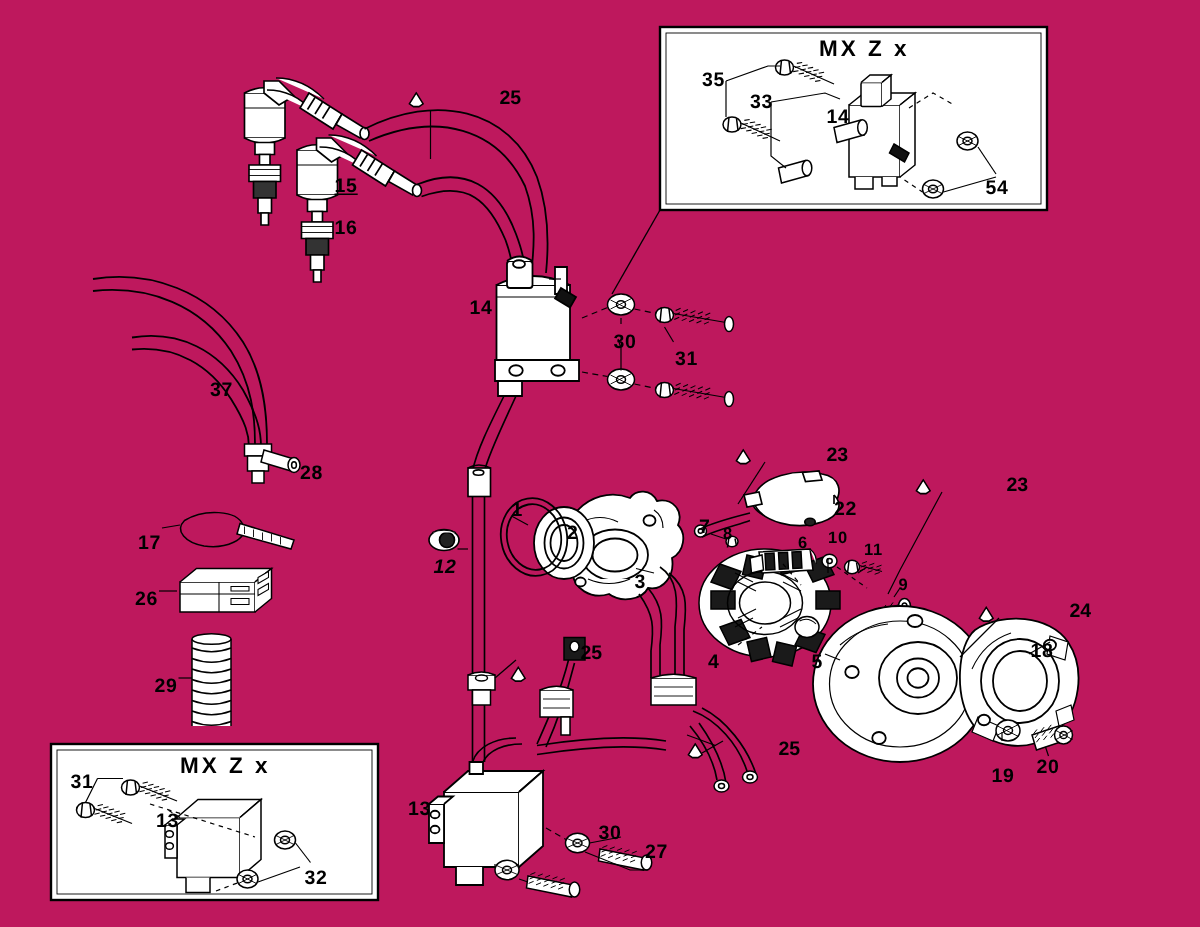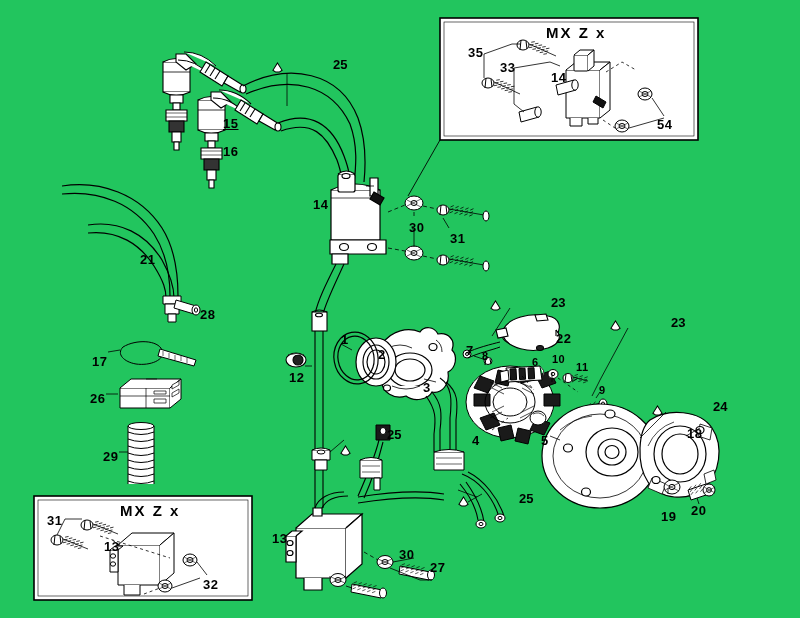--- a/index.html
+++ b/index.html
@@ -4,21 +4,21 @@
 <style>
   html, body {
     margin: 0;
     padding: 0;
     background: #ffffff;
   }
   #page {
     position: relative;
     width: 800px;
     height: 618px;
-    background: #22c55e;
+    background: #be185d;
     font-family: "Liberation Sans", sans-serif;
     overflow: hidden;
   }
   #artboard {
     position: absolute;
     inset: 0;
   }
   svg.layer {
     position: absolute;
     top: 0; left: 0;
@@ -627,29 +627,29 @@
       <g stroke="#000" stroke-width="0.8" fill="none">
         <path d="M477,497 L458,490"></path>
       </g>
     </svg>
 
     <div class="inset-title" style="left:546px; top:24px;">MX Z x</div>
     <div class="inset-title" style="left:120px; top:502px;">MX Z x</div>
 
     <div class="lbl" style="left:223px; top:117px;text-decoration:underline;">15</div>
     <div class="lbl" style="left:223px; top:145px;">16</div>
-    <div class="lbl" style="left:140px; top:253px;">21</div>
+    <div class="lbl" style="left:140px; top:253px;">37</div>
     <div class="lbl" style="left:200px; top:308px;">28</div>
     <div class="lbl" style="left:313px; top:198px;">14</div>
     <div class="lbl" style="left:409px; top:221px;">30</div>
     <div class="lbl" style="left:450px; top:232px;">31</div>
     <div class="lbl" style="left:92px;  top:355px;">17</div>
     <div class="lbl" style="left:90px;  top:392px;">26</div>
     <div class="lbl" style="left:103px; top:450px;">29</div>
-    <div class="lbl" style="left:289px; top:371px;">12</div>
+    <div class="lbl" style="left:289px; top:371px;font-style:italic;">12</div>
     <div class="lbl" style="left:341px; top:333px;">1</div>
     <div class="lbl" style="left:378px; top:348px;">2</div>
     <div class="lbl" style="left:423px; top:381px;">3</div>
     <div class="lbl" style="left:466px; top:344px;">7</div>
     <div class="lbl" style="left:482px; top:351px; font-size:11px;">8</div>
     <div class="lbl" style="left:556px; top:332px;">22</div>
     <div class="lbl" style="left:532px; top:357px; font-size:11px;">6</div>
     <div class="lbl" style="left:552px; top:354px; font-size:11px;">10</div>
     <div class="lbl" style="left:576px; top:362px; font-size:11px;">11</div>
     <div class="lbl" style="left:599px; top:385px; font-size:11px;">9</div>

